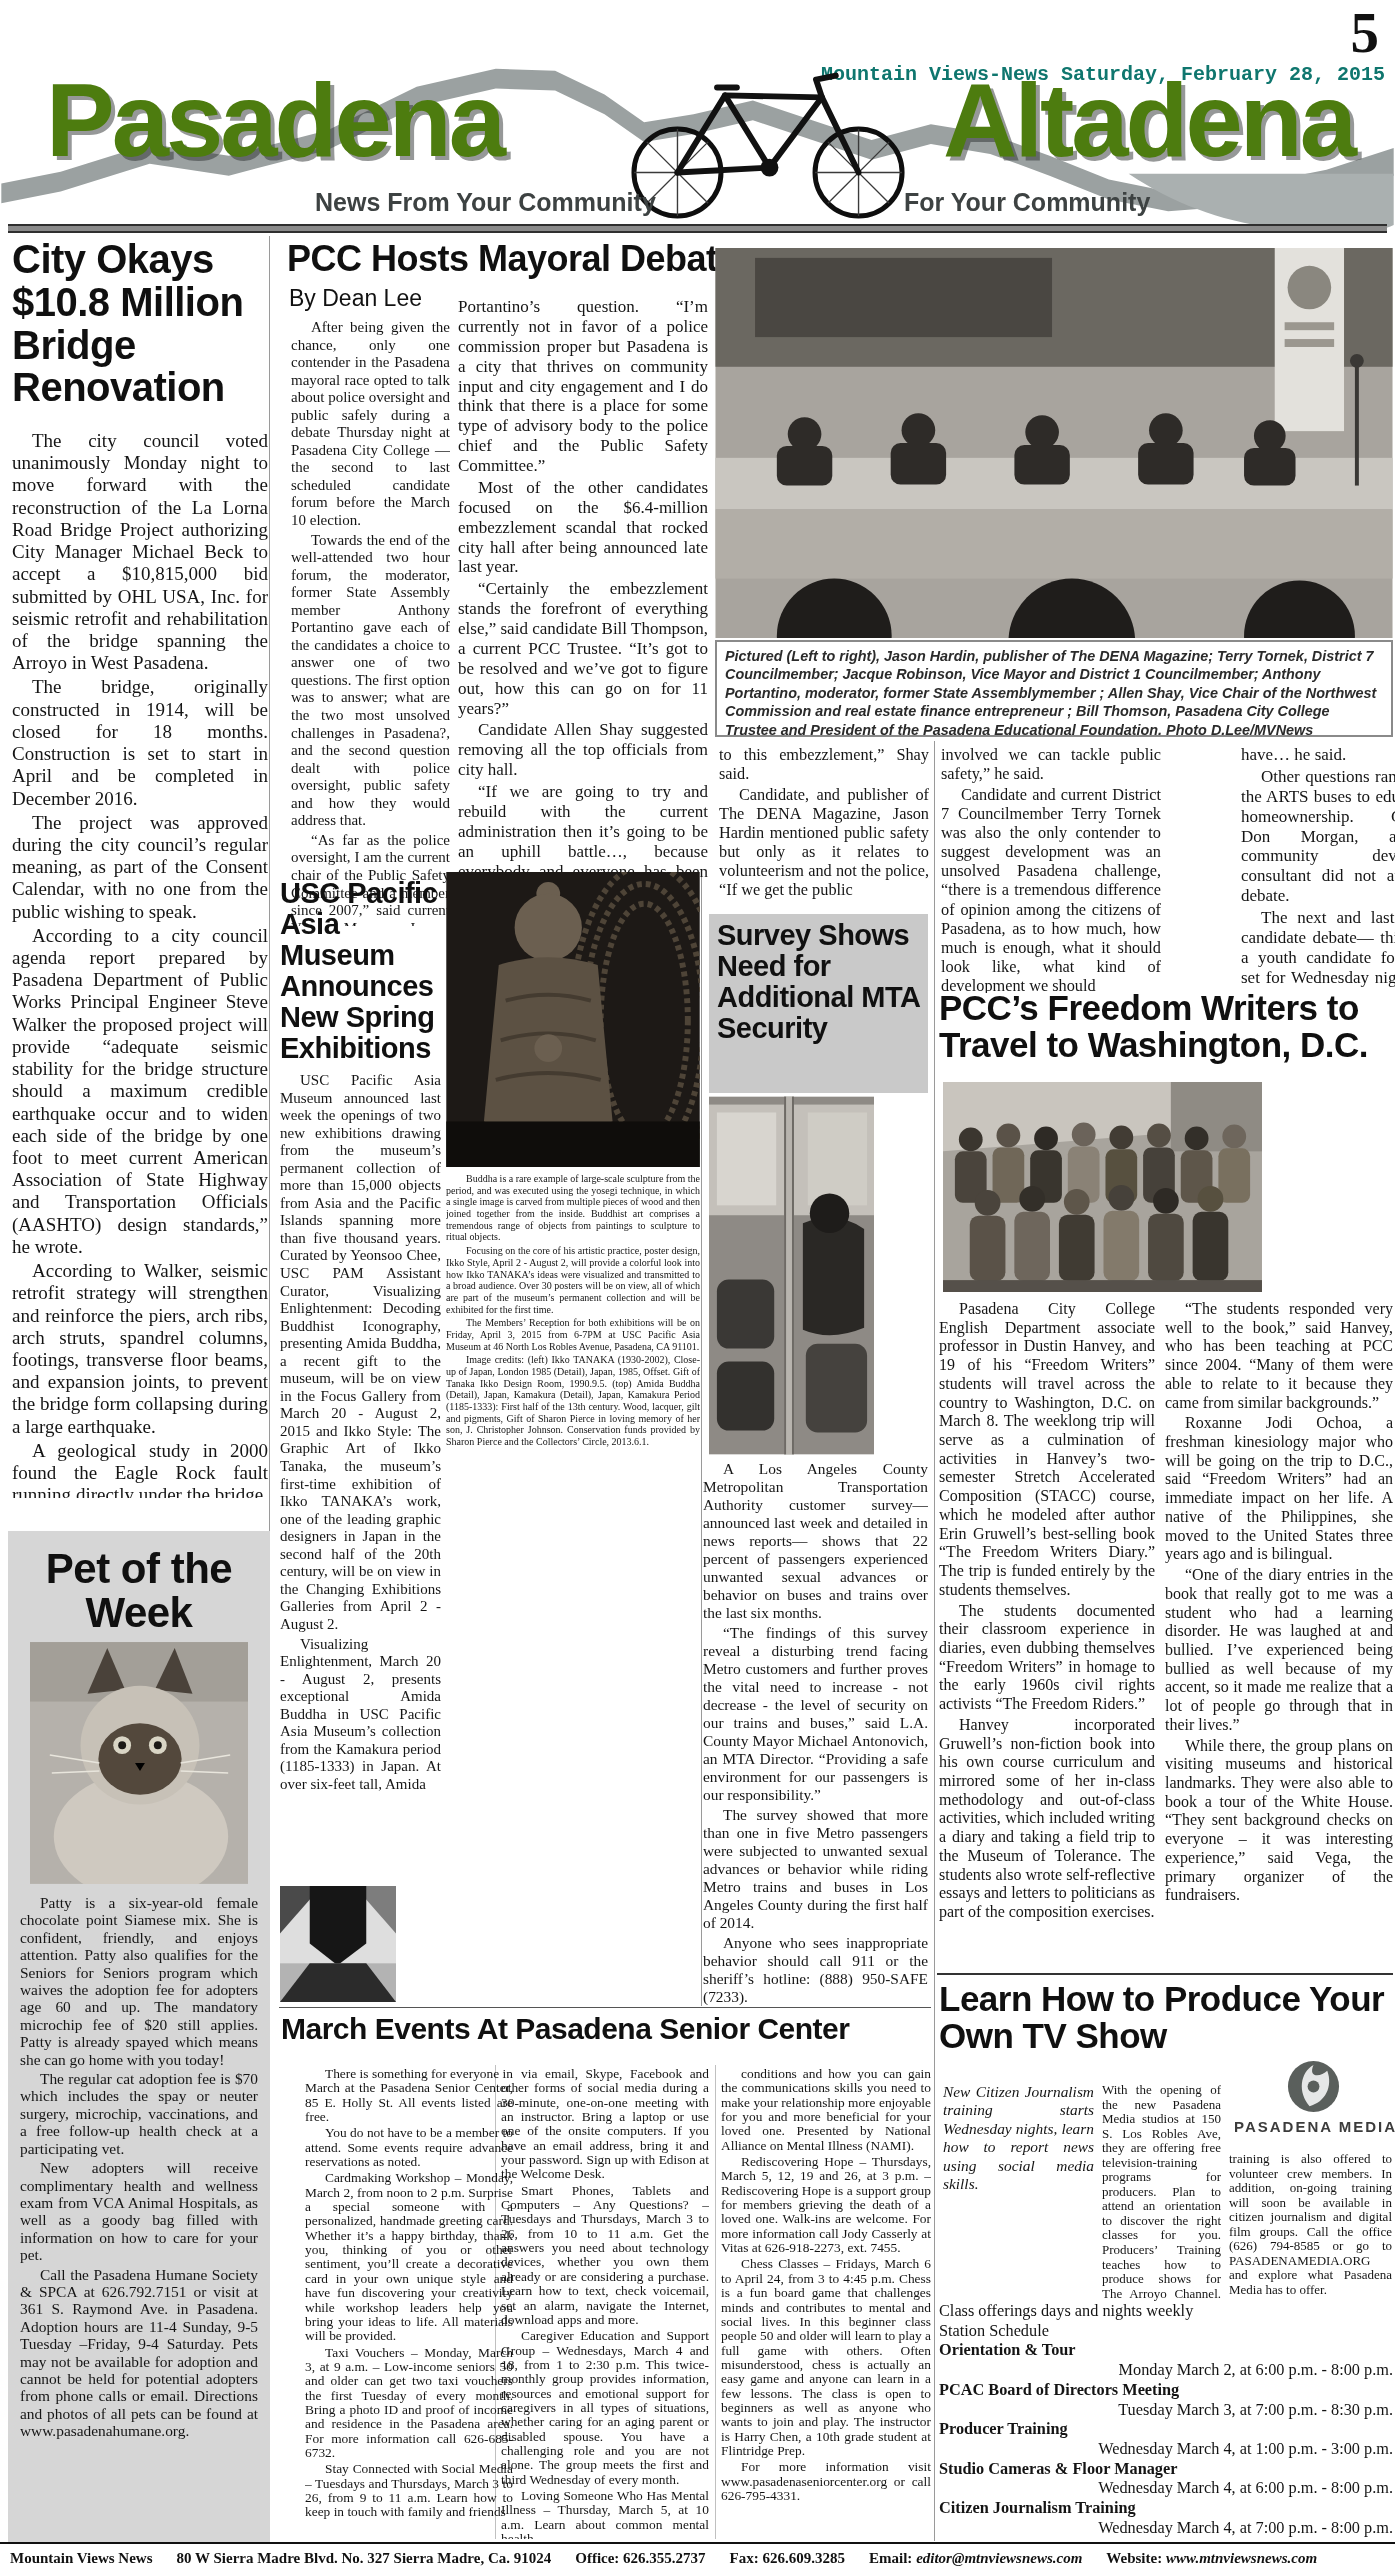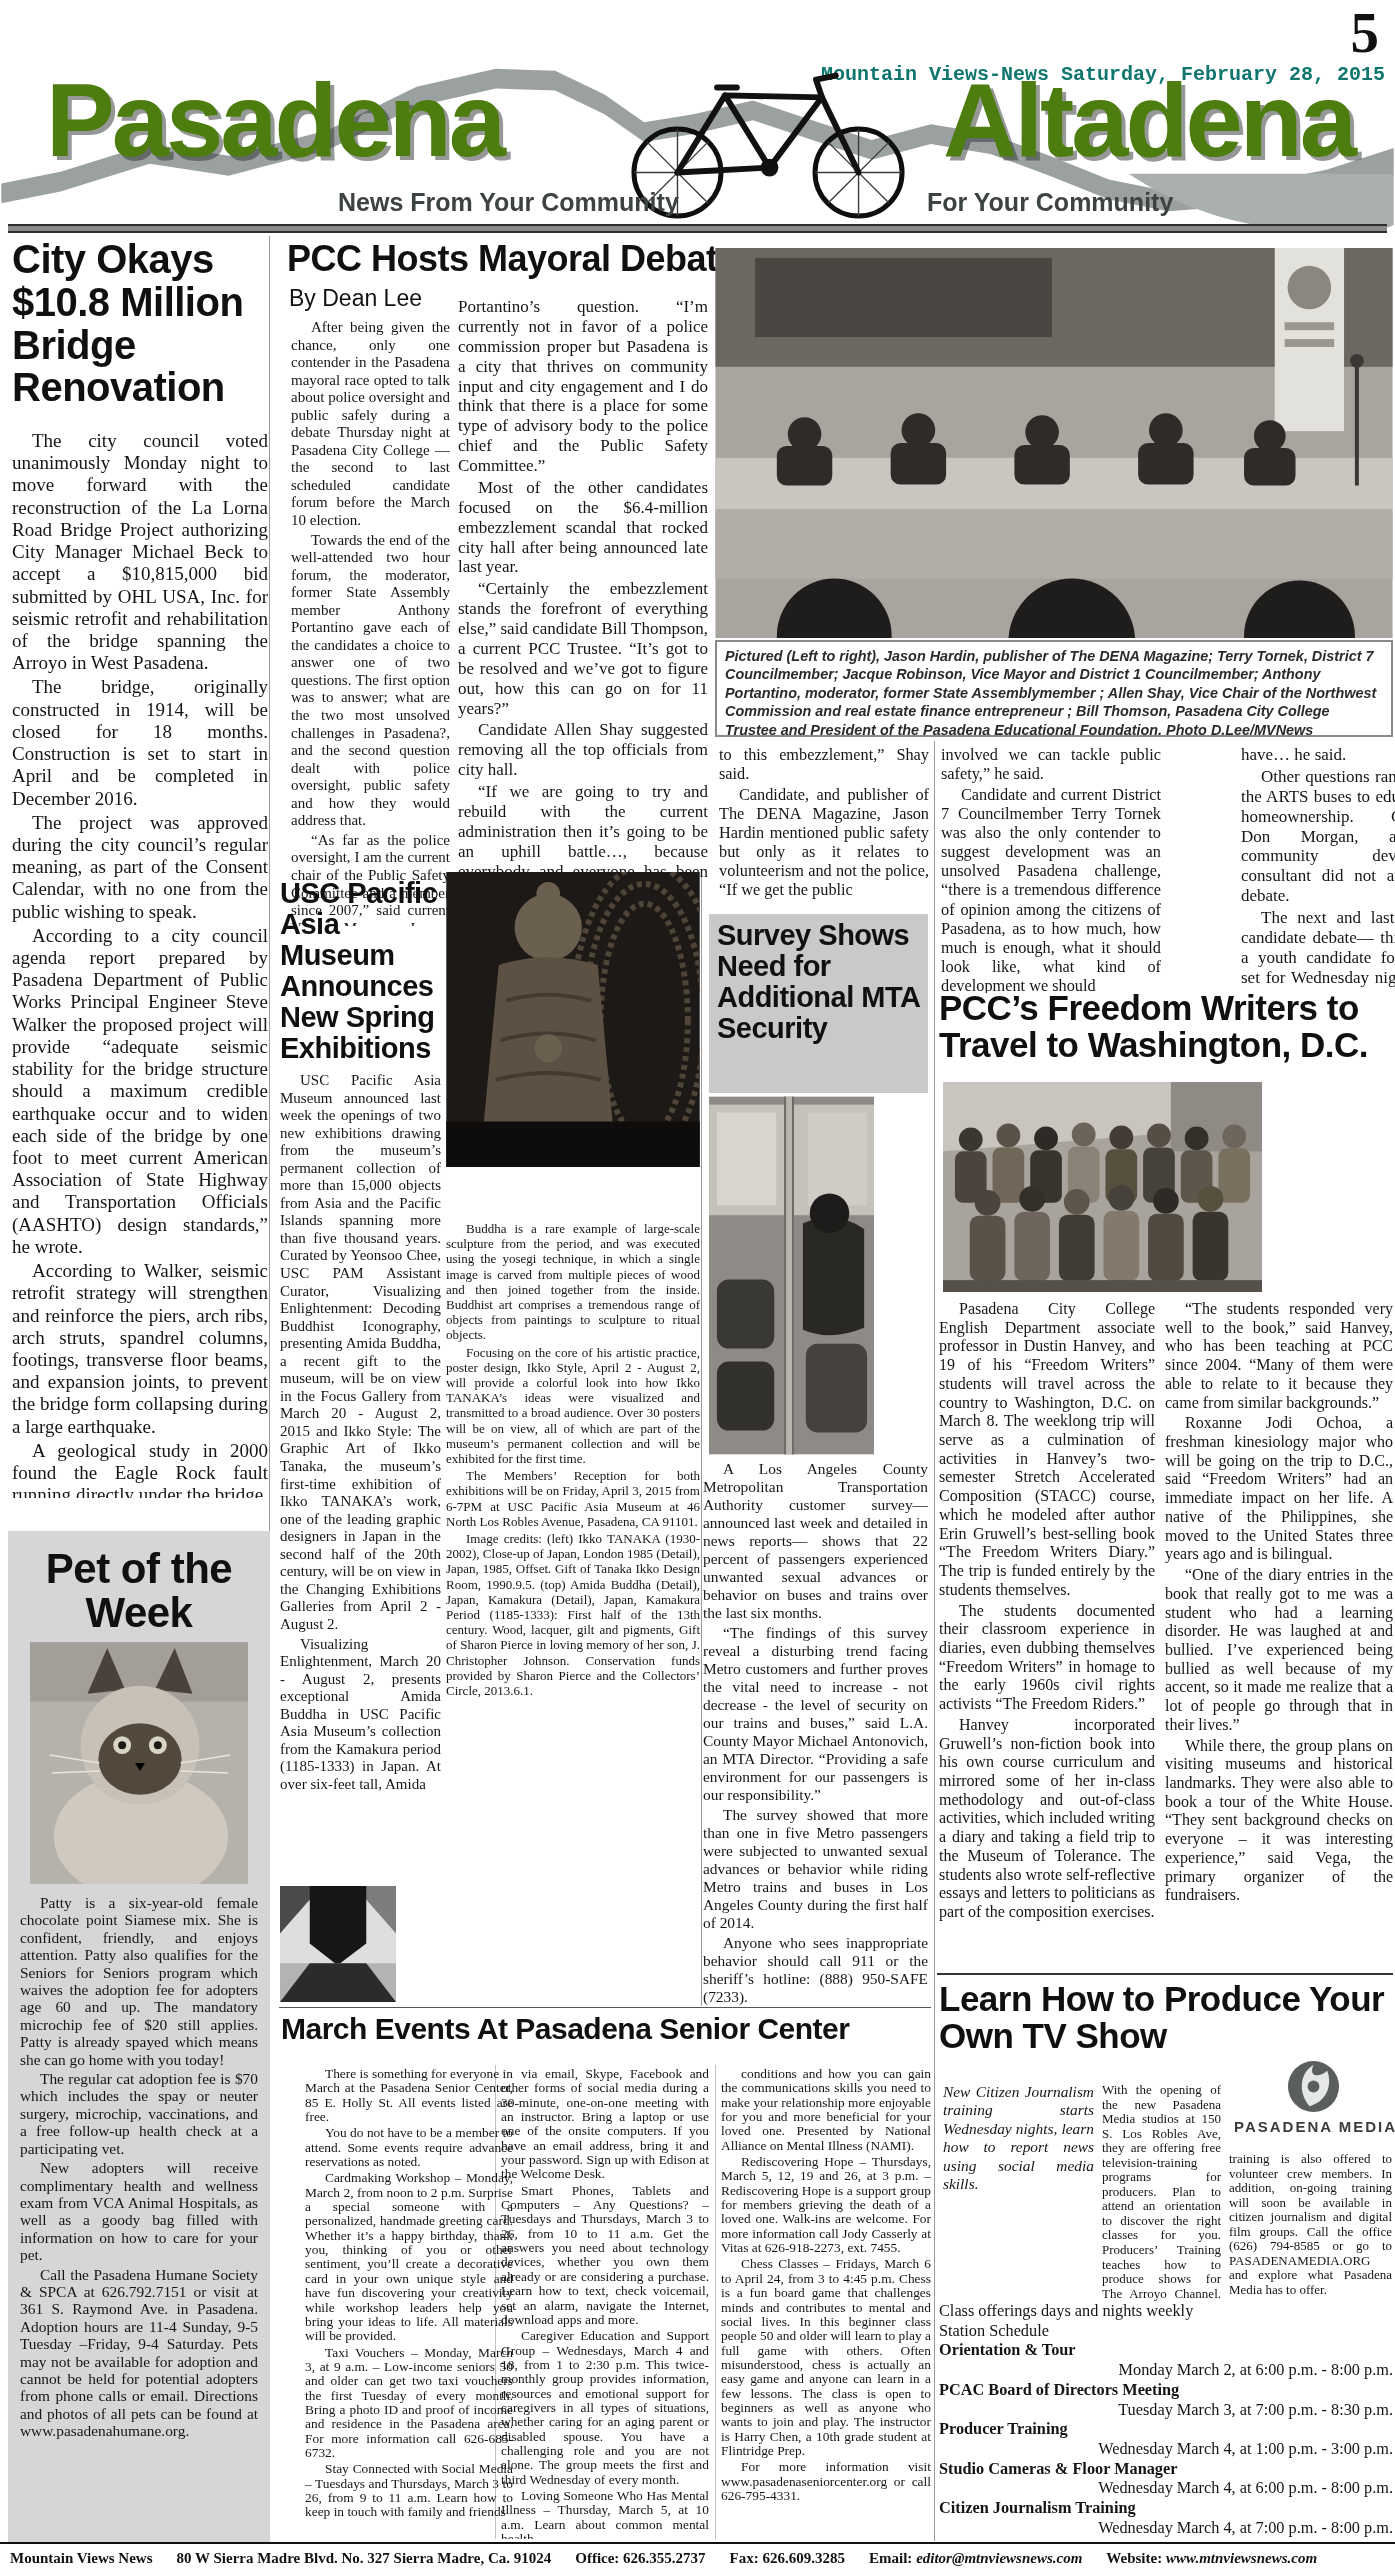--- a/index.html
+++ b/index.html
@@ -11,21 +11,21 @@
   .body{font-family:"Liberation Serif",serif;text-align:justify;color:#151515;overflow:hidden;line-height:1.17;}
   .body p{margin:0 0 2px;text-indent:20px;}
   .cont p:first-child{text-indent:0;}
   .vrule{position:absolute;width:1px;background:#9a9a9a;}
   .vrule-lt{position:absolute;width:1px;background:#c0c0c0;}
   .hrule{position:absolute;height:2px;background:#2a2a2a;}
   .mast-word{position:absolute;font-family:"Liberation Sans",sans-serif;font-weight:bold;
              font-size:103px;color:#4d7c0f;letter-spacing:-3px;
              text-shadow:4px 4px 0 rgba(45,50,50,0.5);line-height:1;}
   .tagline{position:absolute;font-family:"Liberation Sans",sans-serif;font-weight:bold;
-           font-size:25px;color:#3d4242;margin-left:23px;}
+           font-size:25px;color:#3d4242;}
   .caption{font-family:"Liberation Sans",sans-serif;font-style:italic;font-weight:bold;
            font-size:14.4px;line-height:1.28;color:#2b2b2b;}
   .sched-name{font-weight:bold;text-align:left;}
   .sched-time{text-align:right;}
   .footer-bar{display:flex;gap:24px;font-family:Liberation Serif, serif;
               font-weight:bold;font-size:15px;color:#111;white-space:nowrap;}
 </style>
 </head>
 <body>
 
@@ -168,21 +168,21 @@
       <ellipse cx="203" cy="150" rx="76" ry="158"></ellipse>
     </g>
     <circle cx="103" cy="22" r="12" fill="#6b5f50"></circle>
     <circle cx="103" cy="56" r="34" fill="#6b5f50"></circle>
     <path d="M53,94 Q103,78 153,94 L168,252 Q103,276 38,252 Z" fill="#5c5143"></path>
     <path d="M60,130 Q103,118 146,130 M55,170 Q103,156 151,170 M50,210 Q103,196 156,210" stroke="#443b30" stroke-width="4" fill="none"></path>
     <circle cx="103" cy="178" r="14" fill="#6b5f50"></circle>
     <rect x="0" y="252" width="256" height="46" fill="#0f0d0b"></rect>
   </svg>
 
-  <div class="abs body" style="left:446px;top:1221px;width:254px;height:830px;font-size:13px;">
+  <div class="abs body" style="left:446px;top:1173px;width:254px;height:830px;font-size:10px;">
       <p>Buddha is a rare example of large-scale sculpture from the period, and was executed using the yosegi technique, in which a single image is carved from multiple pieces of wood and then joined together from the inside. Buddhist art comprises a tremendous range of objects from paintings to sculpture to ritual objects.</p>
       <p>Focusing on the core of his artistic practice, poster design, Ikko Style, April 2 - August 2, will provide a colorful look into how Ikko TANAKA’s ideas were visualized and transmitted to a broad audience. Over 30 posters will be on view, all of which are part of the museum’s permanent collection and will be exhibited for the first time.</p>
       <p>The Members’ Reception for both exhibitions will be on Friday, April 3, 2015 from 6-7PM at USC Pacific Asia Museum at 46 North Los Robles Avenue, Pasadena, CA 91101.</p>
       <p>Image credits: (left) Ikko TANAKA (1930-2002), Close-up of Japan, London 1985 (Detail), Japan, 1985, Offset. Gift of Tanaka Ikko Design Room, 1990.9.5. (top) Amida Buddha (Detail), Japan, Kamakura (Detail), Japan, Kamakura Period (1185-1333): First half of the 13th century. Wood, lacquer, gilt and pigments, Gift of Sharon Pierce in loving memory of her son, J. Christopher Johnson. Conservation funds provided by Sharon Pierce and the Collectors’ Circle, 2013.6.1.</p>
     </div>
 
   <div class="abs" style="left:709px;top:914px;width:219px;height:179px;background:#c9c9c9;">
     <div class="headline" style="font-size:29px;padding:6px 8px;">Survey Shows Need for Additional MTA Security</div>
   </div>
 

